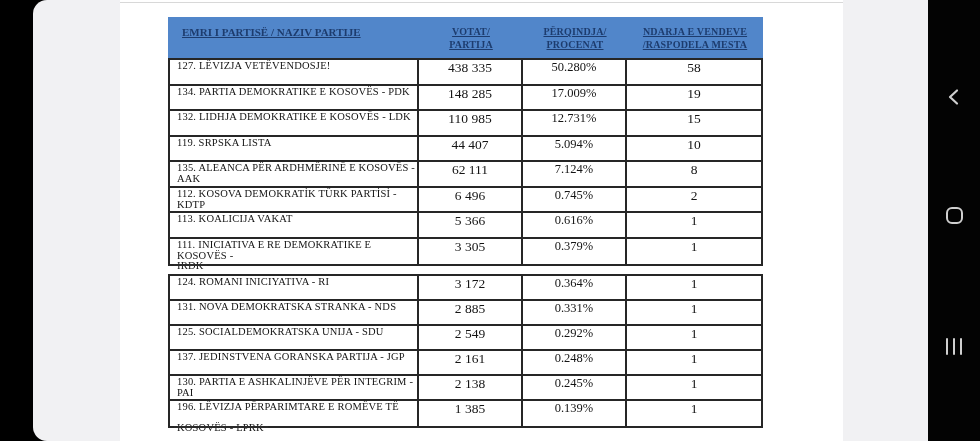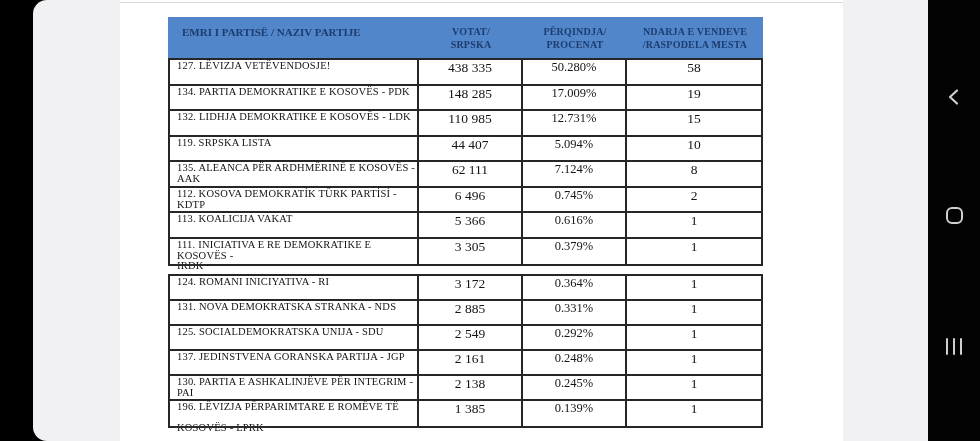--- a/index.html
+++ b/index.html
@@ -19,21 +19,21 @@
   }
   .page-edge{
     position:absolute;left:0;top:2px;width:100%;height:1px;background:#d8d8d8;
   }
   
   .table{
     position:absolute;left:48px;top:17px;width:595px;color:#141414;
   }
   .thead{
     display:flex;height:41px;background:#5186ca;color:#1d3c6e;
-    font-weight:bold;box-sizing:border-box;
+    font-weight:bold;box-sizing:border-box;text-decoration:underline;
   }
   .th{box-sizing:border-box;display:flex;flex-direction:column;justify-content:flex-start;padding-top:8px;}
   .th .l{display:block;text-align:center;font-size:10px;line-height:13px;letter-spacing:.2px;}
   .th1{width:251px;padding-left:14px;font-size:11px;line-height:14px;padding-top:8px;}
   .th2{width:104px;}
   .th3{width:104px;}
   .th4{width:136px;}
   .seg{
     border:2px solid #262626;box-sizing:border-box;background:#fff;
   }
@@ -83,21 +83,21 @@
   <div class="page">
     <div class="page-edge"></div>
 
     <div class="table">
       <div class="thead">
         <div class="th th1">
           <span>EMRI I PARTISË / NAZIV PARTIJE</span>
         </div>
         <div class="th th2">
           <span class="l">VOTAT/</span>
-          <span class="l">SRPSKA</span>
+          <span class="l">PARTIJA</span>
         </div>
         <div class="th th3">
           <span class="l">PËRQINDJA/</span>
           <span class="l">PROCENAT</span>
         </div>
         <div class="th th4">
           <span class="l">NDARJA E VENDEVE</span>
           <span class="l">/RASPODELA MESTA</span>
         </div>
       </div>

